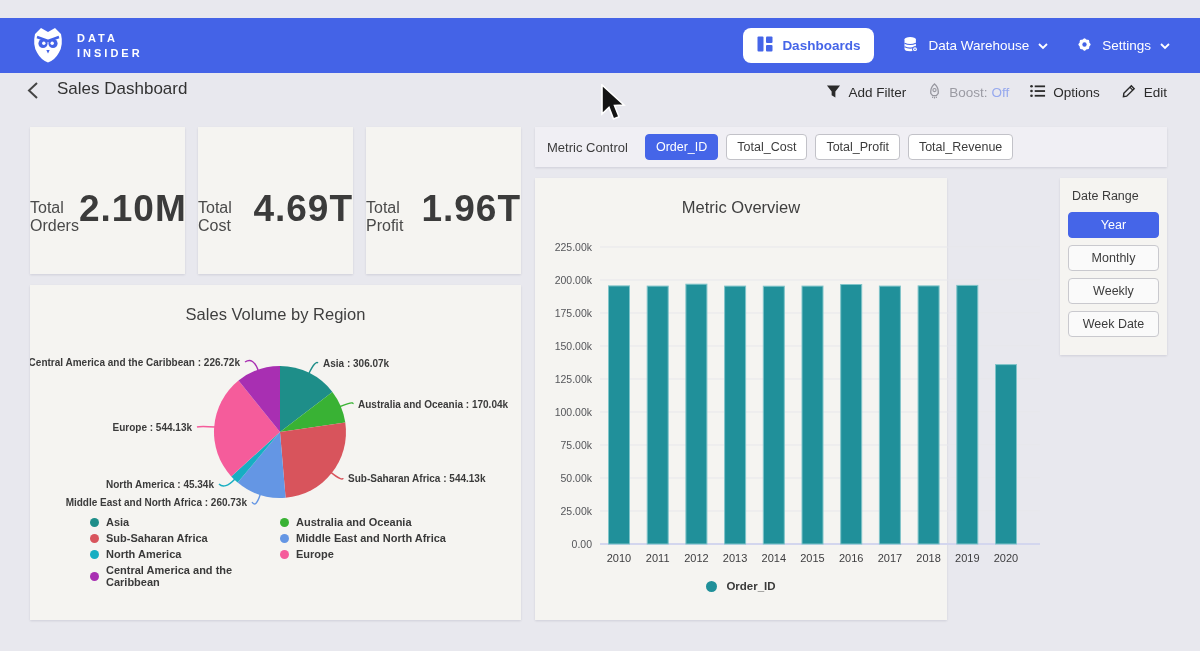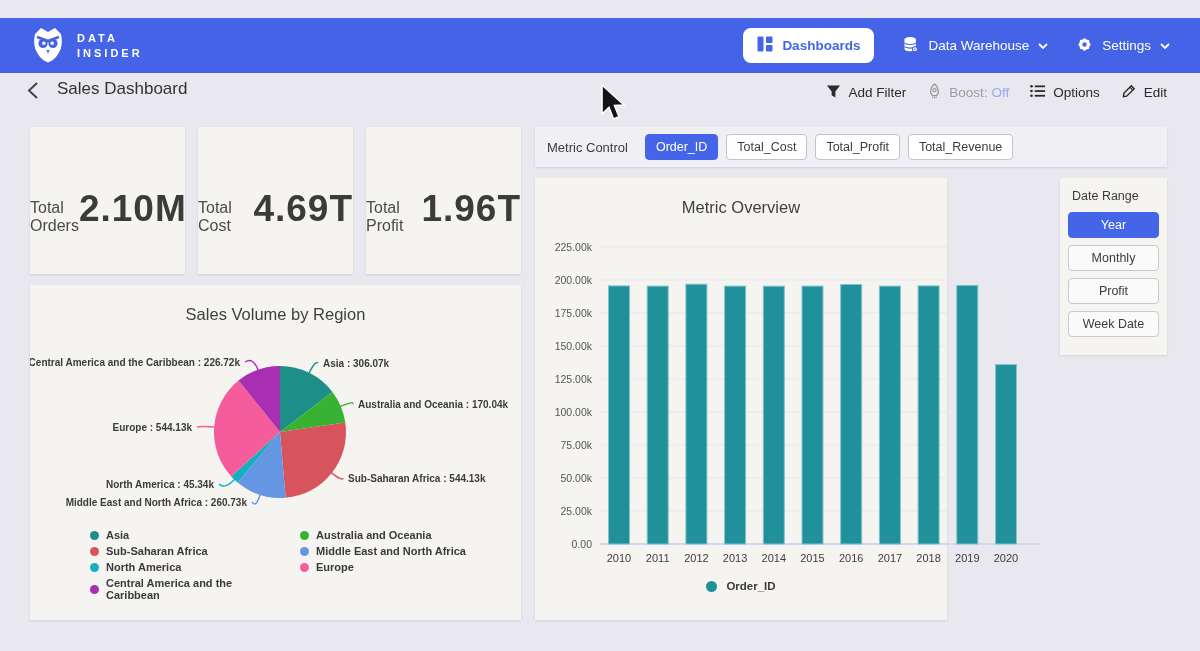--- a/index.html
+++ b/index.html
@@ -40,21 +40,21 @@
 
   .pie-card { left:30px; top:285px; width:491px; height:335px;padding-left:32px; }
   .bar-card { left:535px; top:178px; width:412px; height:442px; }
   .card-title { position:absolute; left:0; right:0; top:20px; text-align:center; font-size:16.5px; color:#3f3f3f; }
   .chart-svg { position:absolute; left:0; top:0; }
 
   .bar-legend { position:absolute; left:0; right:0; top:402px; display:flex; justify-content:center;
                 gap:9px; align-items:center; font-size:11.5px; font-weight:bold; color:#3a3a3a; }
   .legend-dot { width:11px; height:11px; border-radius:50%; }
 
-  .pie-legend { position:absolute; left:60px; top:244px; display:flex; gap:24px; }
+  .pie-legend { position:absolute; left:60px; top:231px; display:flex; gap:4px; }
   .pie-legend .col { display:flex; flex-direction:column; gap:4px; }
   .pie-legend .col:first-child { width:186px; }
   .legend-row { display:flex; align-items:center; gap:7px; font-size:11px; font-weight:bold; color:#3a3a3a; }
   .legend-row .dot { width:9px; height:9px; border-radius:50%; flex:0 0 auto; }
 
   .daterange-card { left:1060px; top:178px; width:107px; height:177px; padding:11px 8px; }
   .dr-label { font-size:12.5px; color:#3b3b3b; margin:0 0 9px 4px; }
   .dr-btn { display:block; width:91px; margin:0 auto 7px; padding:5px 0; text-align:center; font-size:12.5px;
             border:1px solid #c9c9ce; border-radius:4px; background:#fafafa; color:#3c3c3c;
             cursor:pointer; font-family:inherit; }
@@ -313,21 +313,21 @@
   <div class="bar-legend">
     <span class="legend-dot" style="background: rgb(32, 144, 154);"></span>
     <span>Order_ID</span>
   </div>
 </div>
 
 <div class="card daterange-card">
   <div class="dr-label">Date Range</div>
   <button class="dr-btn selected">Year</button>
   <button class="dr-btn">Monthly</button>
-  <button class="dr-btn">Profit</button>
+  <button class="dr-btn">Weekly</button>
   <button class="dr-btn">Week Date</button>
 </div>
 
 <div class="mouse-cursor">
   <svg width="26" height="38" viewBox="0 0 26 38">
     <path d="M2,1 L2,30 L9,23.5 L13.5,35 L19,32.8 L14.5,21.5 L24,21 Z" fill="#141414" stroke="#ffffff" stroke-width="1.6"></path>
   </svg>
 </div>
 
 </body></html>

